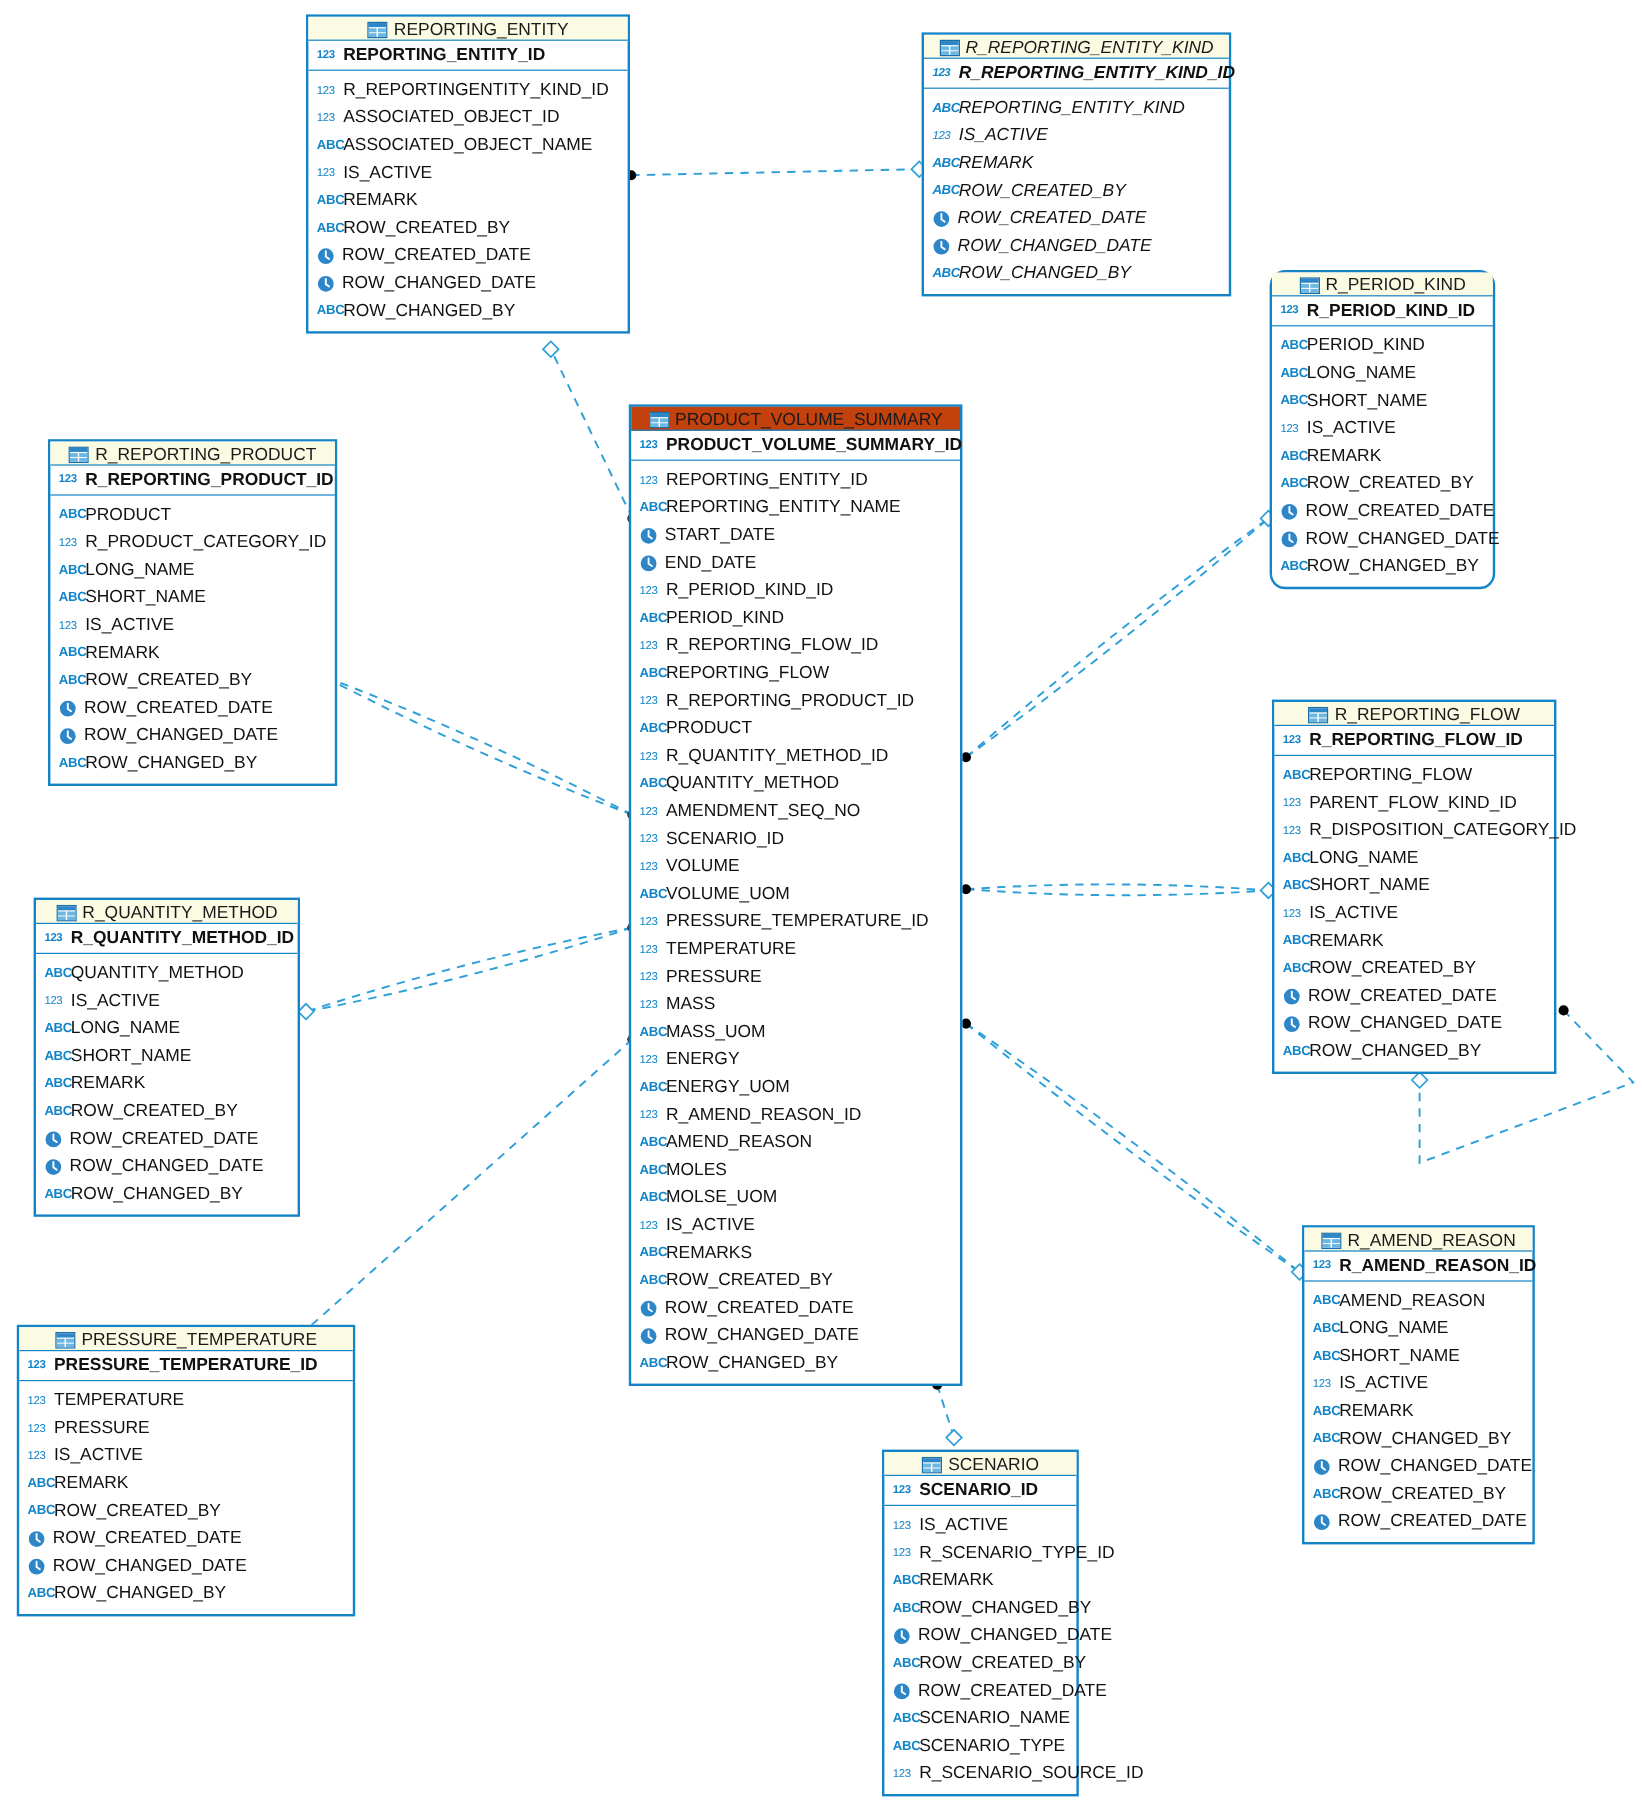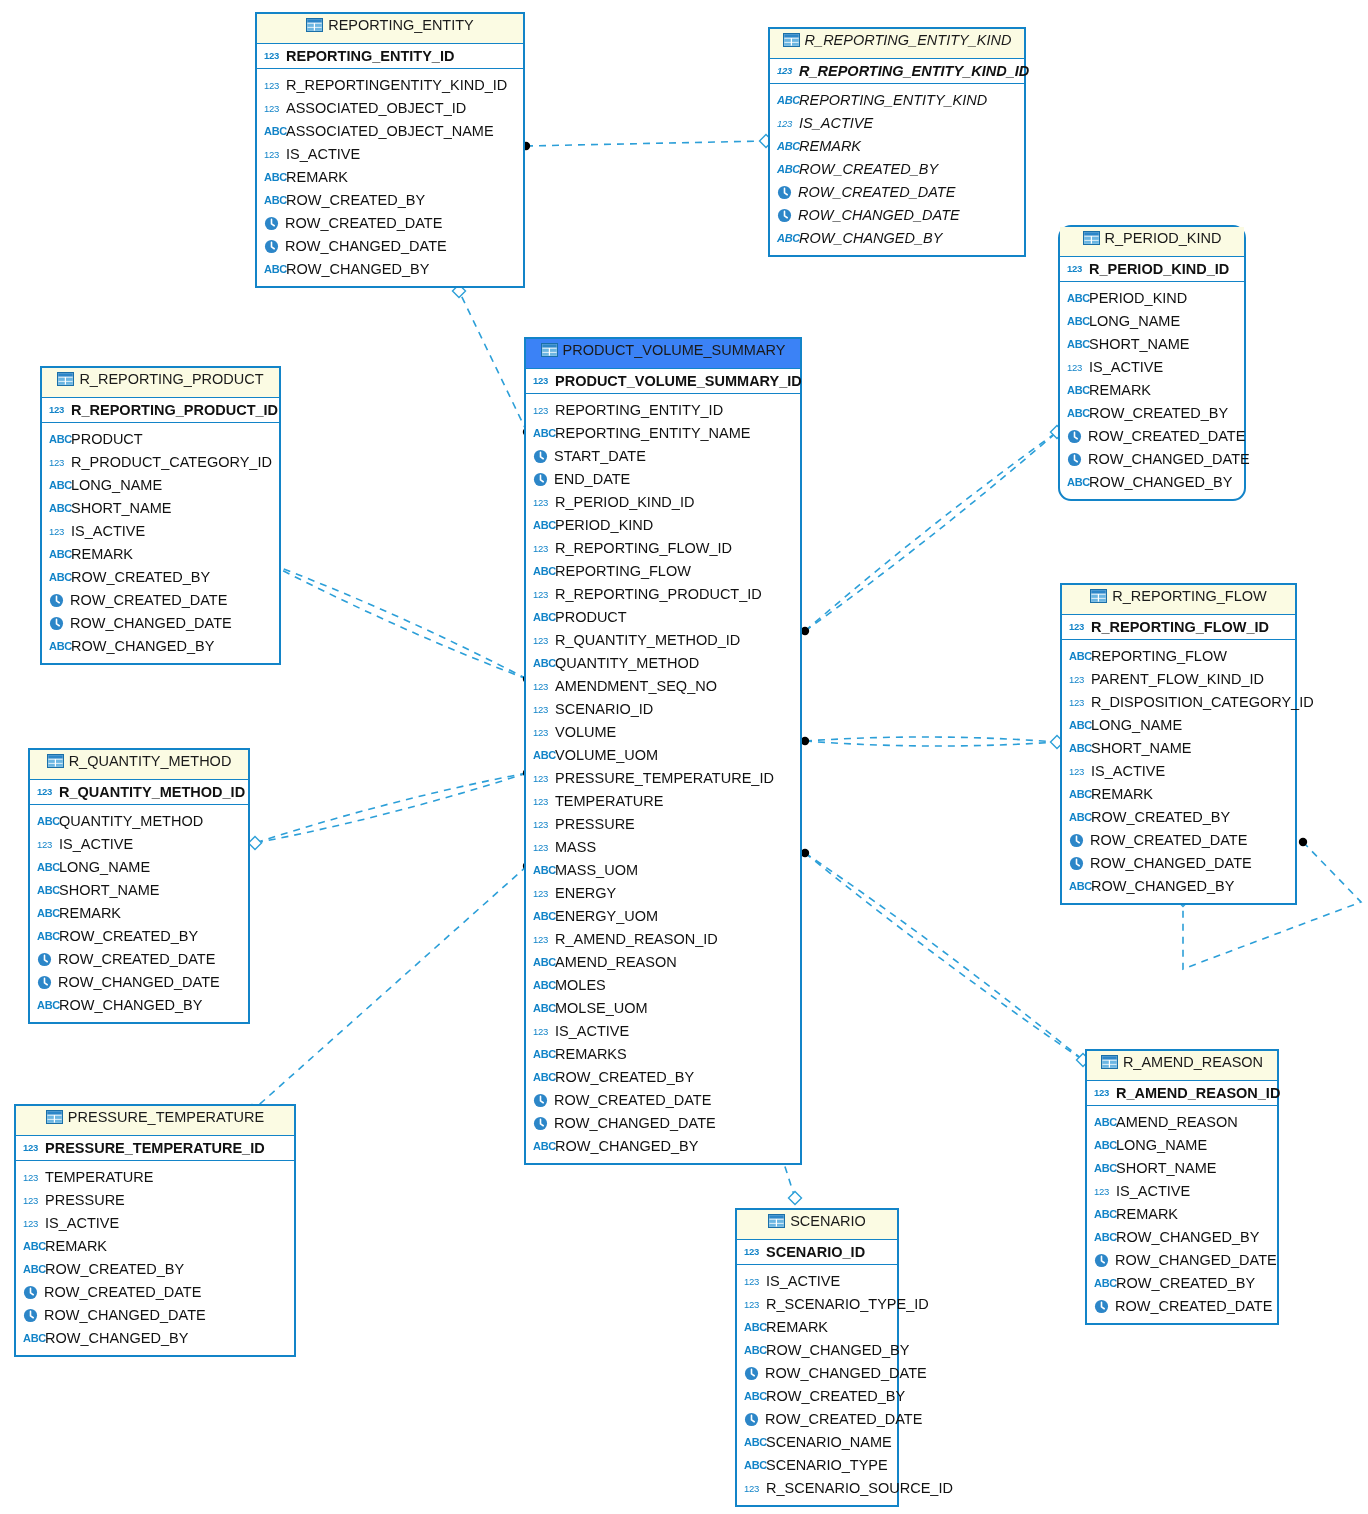--- a/index.html
+++ b/index.html
@@ -30,33 +30,33 @@
   }
   .entity {
     position: absolute;
     border: 2px solid #1384c8;
     background: #ffffff;
     box-sizing: border-box;
     z-index: 2;
   }
   .entity-header {
     background: #fbfbe3;
-    padding: 3px 6px 10px 6px;
+    padding: 3px 6px 0 6px;
     text-align: center;
     font-size: 14.5px;
     color: #1a1a1a;
     white-space: nowrap;
     border-bottom: 1px solid #1384c8;
     display: flex;
     align-items: center;
     justify-content: center;
     gap: 5px;
   }
   .entity.accent > .entity-header {
-    background: #3b82f6;
+    background: #c2410c;
     color: #1a1a1a;
   }
   .entity-pk {
     padding: 3px 6px 4px 7px;
     border-bottom: 1px solid #1384c8;
     font-size: 14.5px;
     font-weight: bold;
     color: #111;
     white-space: nowrap;
     display: flex;
@@ -739,21 +739,21 @@
               </svg>
             </span>
             <span>ROW_CHANGED_DATE</span>
           </div>
           <div class="col">
             <span class="ico ico-abc">ABC</span>
             <span>ROW_CHANGED_BY</span>
           </div>
         </div>
       </div>
-      <div class="entity" style="left: 1085px; top: 1021px; width: 194px; margin-top: 28px;">
+      <div class="entity" style="left: 1085px; top: 1021px; width: 194px;">
         <div class="entity-header">
           <span class="ico ico-table">
             <svg viewBox="0 0 17 14" width="17" height="14">
               <rect x="0.6" y="0.6" width="15.8" height="12.8" fill="#ffffff" stroke="#1a6fa8" stroke-width="1.2"></rect>
               <rect x="1.2" y="1.2" width="14.6" height="3.4" fill="#2c86c8"></rect>
               <rect x="1.2" y="5.6" width="6.6" height="3.3" fill="#6cb6e2"></rect>
               <rect x="9.0" y="5.6" width="6.8" height="3.3" fill="#6cb6e2"></rect>
               <rect x="1.2" y="9.7" width="6.6" height="3.1" fill="#6cb6e2"></rect>
               <rect x="9.0" y="9.7" width="6.8" height="3.1" fill="#6cb6e2"></rect>
             </svg>

